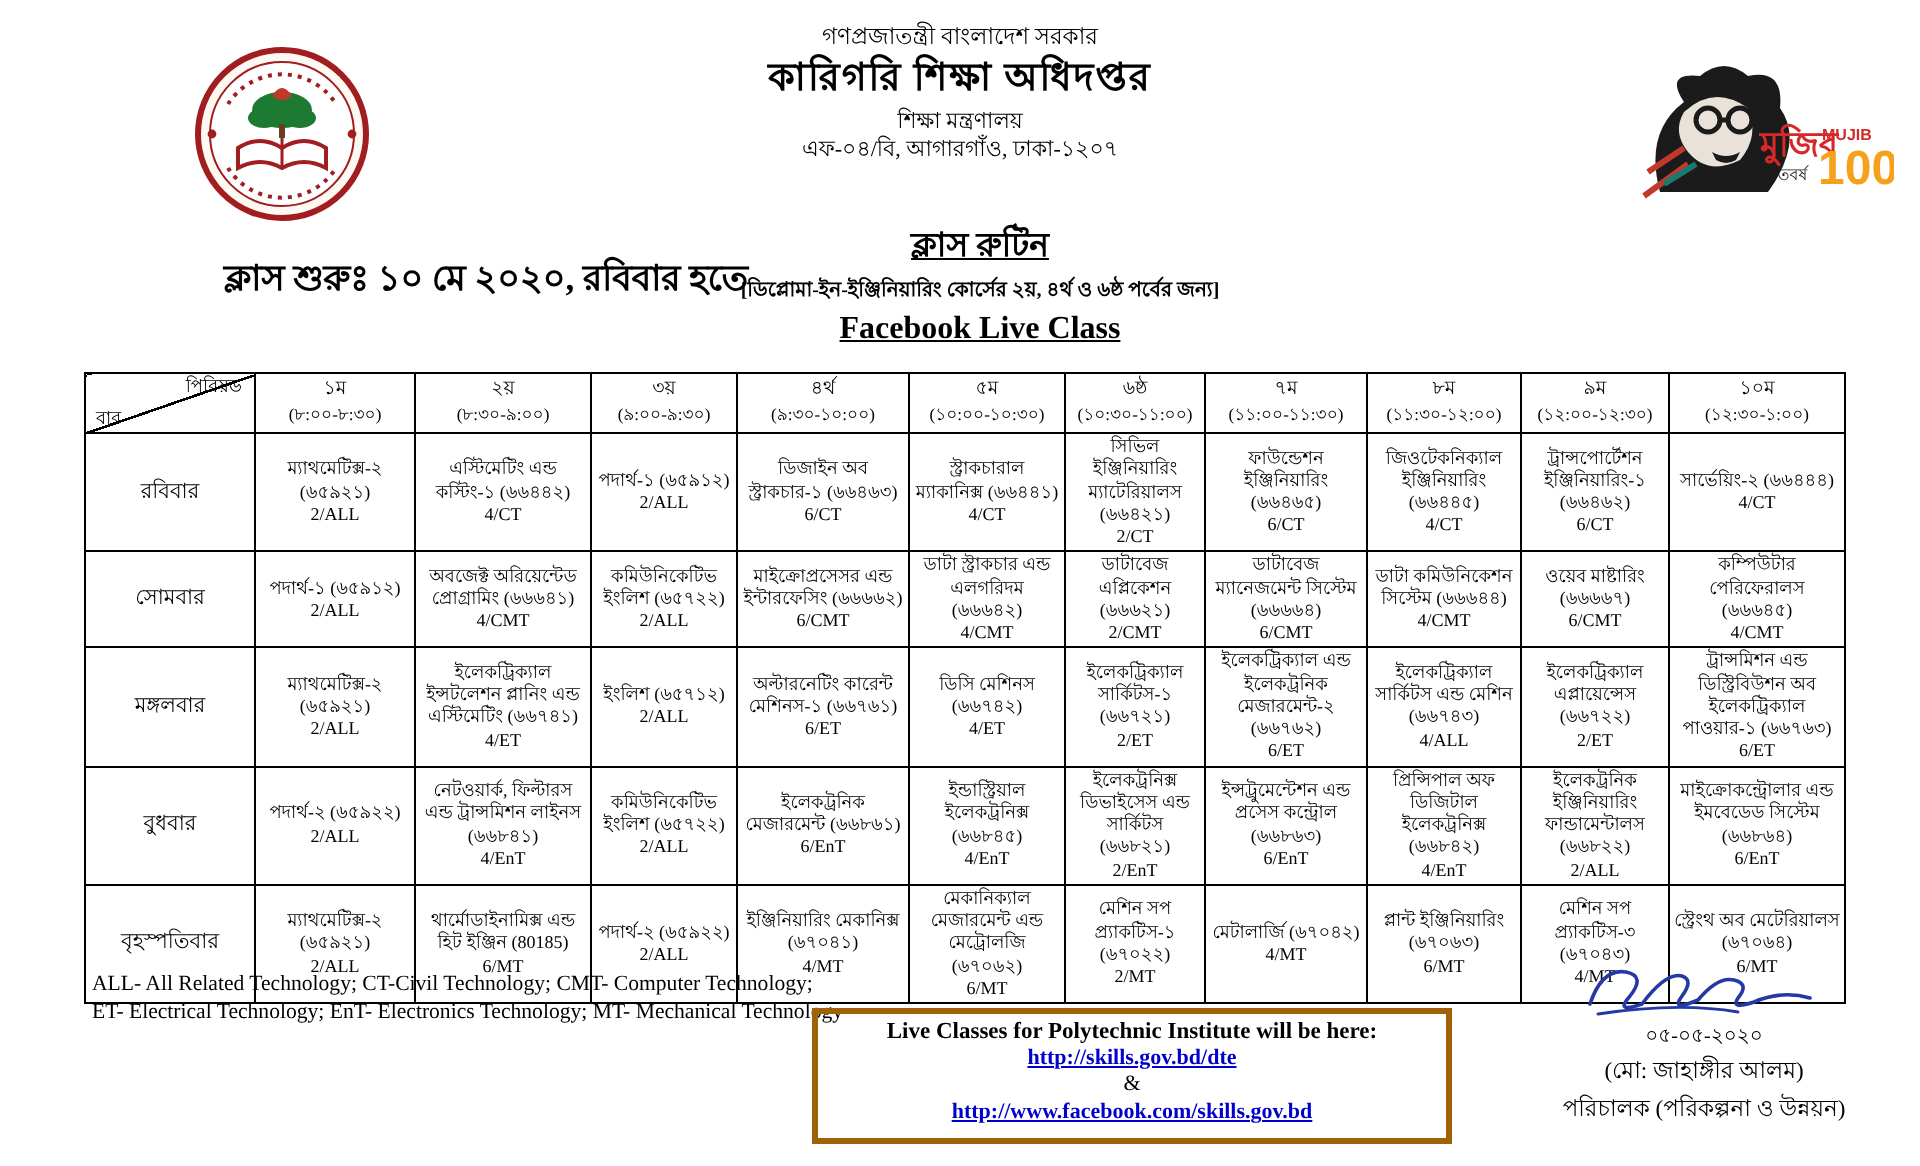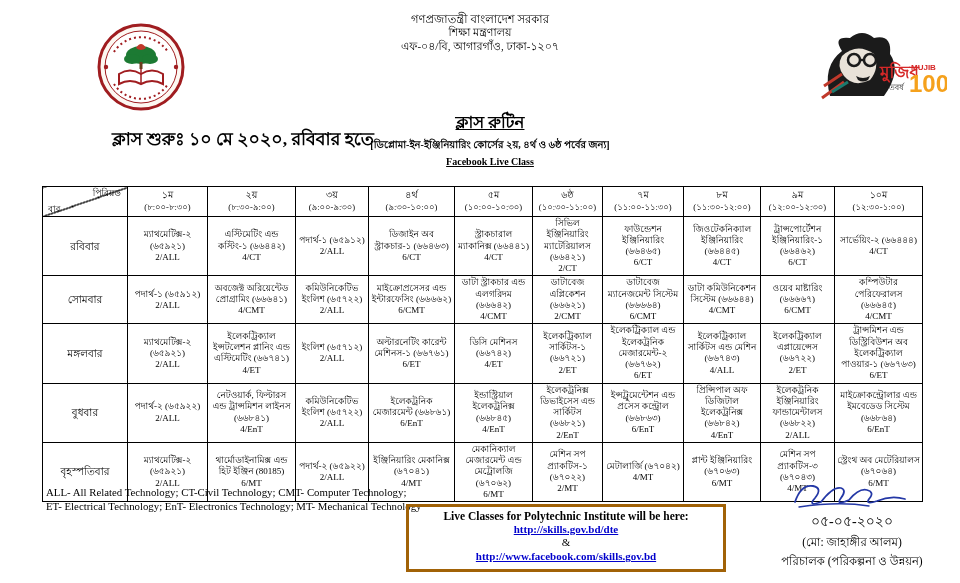--- a/index.html
+++ b/index.html
@@ -14,21 +14,21 @@
   .h-line3,.h-line4,.h-line5 { font-size:11px; }
 
   #dte-logo { left:92px; top:22px; }
   #mujib-logo { left:812px; top:26px; }
 
   
   #start-note { left:78px; top:126px; width:330px; font-size:17.5px; font-weight:bold; text-align:center; }
   #routine-title { left:330px; top:110px; width:320px; text-align:center; font-size:16.5px;
     font-weight:bold; text-decoration:underline; }
   #course-note { left:280px; top:137px; width:420px; text-align:center; font-size:10px; font-weight:bold; }
-  #fb-live { left:330px; top:156px; width:320px; text-align:center; font-size:10px;
+  #fb-live { left:330px; top:156px; width:320px; text-align:center; font-size:16px;
     font-weight:bold; text-decoration:underline; }
 
   
   #routine-table { left:42px; top:186px; }
   table { border-collapse:collapse; table-layout:fixed; width:880px; }
   td,th { border:1px solid #000; text-align:center; vertical-align:middle;
     font-size:9px; line-height:1.25; padding:1px 2px; font-weight:normal; overflow:hidden; }
   th .p-label { font-size:9.5px; }
   th .p-time { font-size:8.5px; }
   td .subj { font-size:9px; }
@@ -43,21 +43,21 @@
 
   
   #legend { left:46px; top:485px; font-size:10.8px; line-height:1.3; }
   #live-box { left:406px; top:504px; width:320px; border:3px solid #a16207;
     text-align:center; padding:3px 4px 5px 4px; }
   #live-box .lb-title { font-size:11.5px; font-weight:bold; }
   #live-box a { font-size:11px; font-weight:bold; text-decoration:underline; display:block; line-height:1.3; }
   #live-box .lb-amp { font-size:11px; line-height:1.2; }
 
   #sign-block { left:752px; top:478px; width:200px; text-align:center; }
-  #sign-block .sg-date { font-size:14px; margin-top:-2px; }
+  #sign-block .sg-date { font-size:10px; margin-top:-2px; }
   #sign-block .sg-name { font-size:11.5px; }
   #sign-block .sg-desig { font-size:11.5px; }
 </style>
 </head>
 <body>
 
 <div class="abs" id="dte-logo">
   <svg width="98" height="90" viewBox="0 0 98 90">
     <circle cx="49" cy="45" r="42" fill="#fdf8f2" stroke="#a01d20" stroke-width="3"></circle>
     <circle cx="49" cy="45" r="36" fill="#ffffff" stroke="#a01d20" stroke-width="1"></circle>
@@ -90,20 +90,21 @@
     <path d="M20 66 l16 -10" stroke="#1b7a6e" stroke-width="3"></path>
     <text x="68" y="52" font-size="17" font-weight="bold" fill="#d62828" font-family="Liberation Serif,serif" id="svg-mujib-text">মুজিব</text>
     <text x="72" y="64" font-size="8" fill="#1b1b1b" font-family="Liberation Serif,serif" id="svg-mujib-sub">শতবর্ষ</text>
     <text x="97" y="66" font-size="24" font-weight="bold" fill="#f5a11c" font-family="Liberation Sans,sans-serif" id="svg-mujib-100">100</text>
     <text x="99" y="44" font-size="8" font-weight="bold" fill="#d62828" font-family="Liberation Sans,sans-serif" id="svg-mujib-en">MUJIB</text>
   </svg>
 </div>
 
 <div class="abs" id="hdr-center">
   <div class="h-line1">গণপ্রজাতন্ত্রী বাংলাদেশ সরকার</div>
+  <div class="h-line2">কারিগরি শিক্ষা অধিদপ্তর</div>
   <div class="h-line4">শিক্ষা মন্ত্রণালয়</div>
   <div class="h-line5">এফ-০৪/বি, আগারগাঁও, ঢাকা-১২০৭</div>
 </div>
 
 <div class="abs" id="start-note">ক্লাস শুরুঃ ১০ মে ২০২০, রবিবার হতে</div>
 <div class="abs" id="routine-title">ক্লাস রুটিন</div>
 <div class="abs" id="course-note">[ডিপ্লোমা-ইন-ইঞ্জিনিয়ারিং কোর্সের ২য়, ৪র্থ ও ৬ষ্ঠ পর্বের জন্য]</div>
 <div class="abs" id="fb-live">Facebook Live Class</div>
 
 <div class="abs" id="routine-table">

